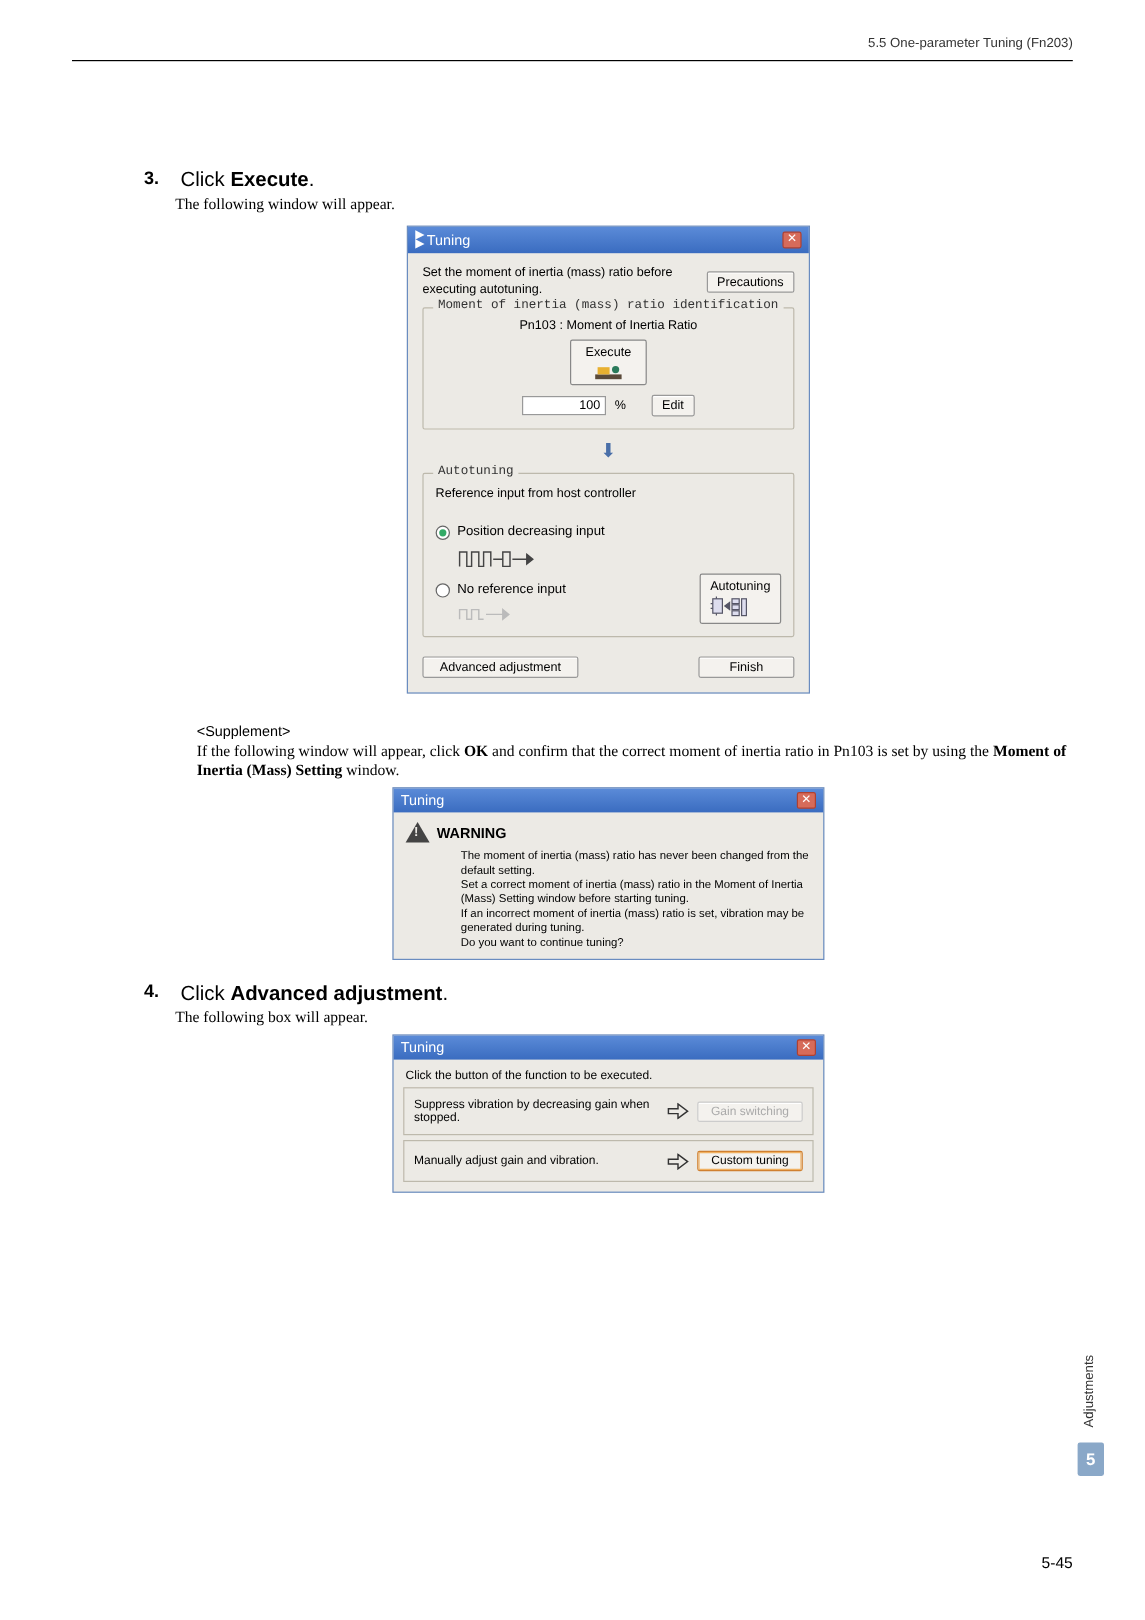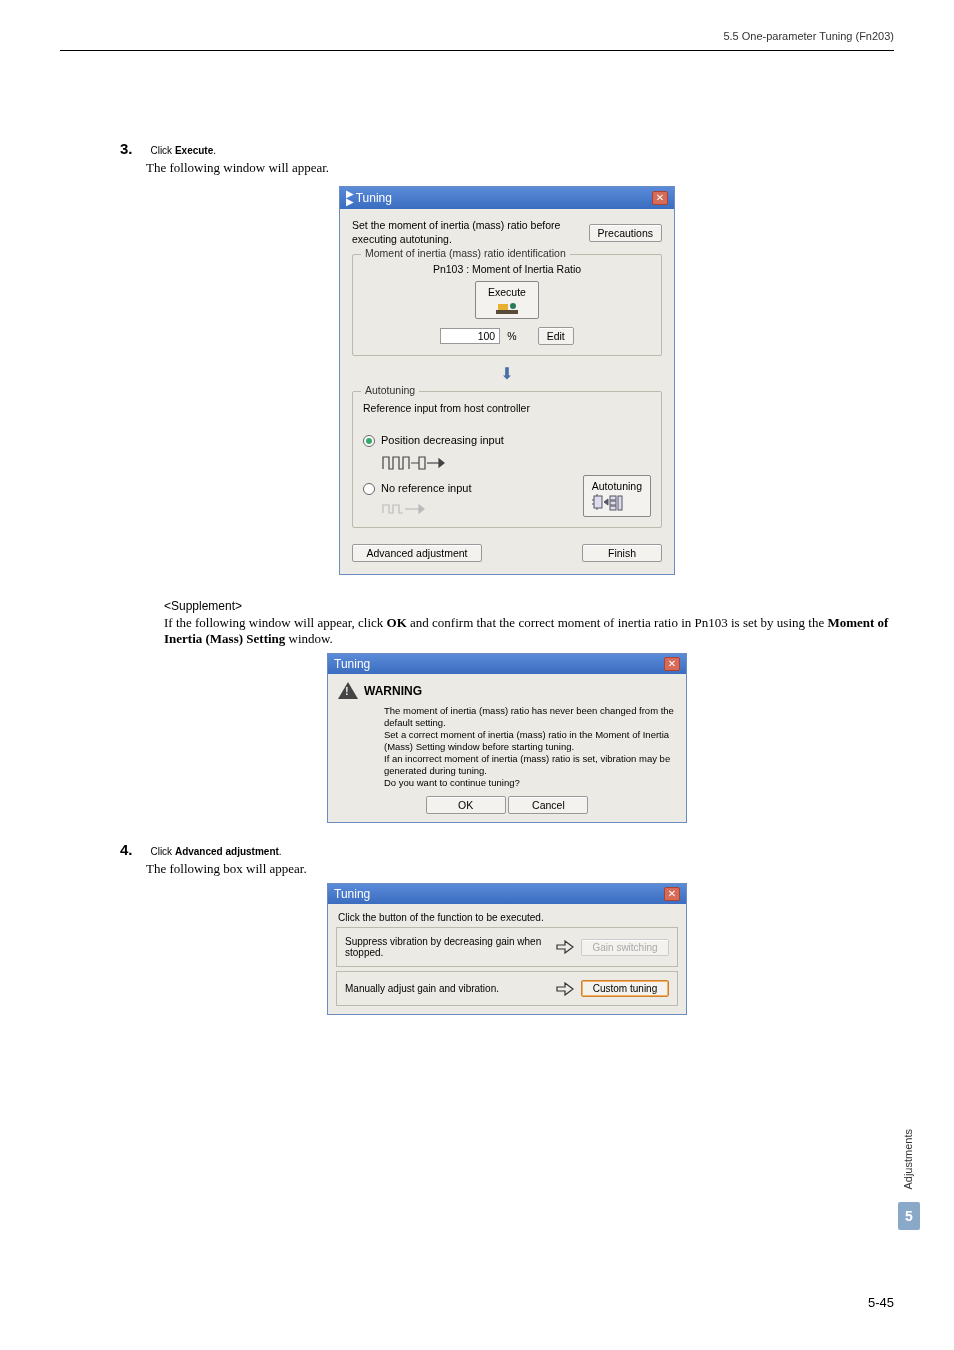--- a/index.html
+++ b/index.html
@@ -33,21 +33,21 @@
   }
   .step-num {
     display: inline-block;
     width: 26px;
     font-weight: bold;
     font-size: 15px;
     vertical-align: top;
   }
   .step-text {
     display: inline-block;
-    font-size: 10px;
+    font-size: 17px;
   }
   .step-text .bold { font-weight: bold; }
   .step-desc {
     margin-left: 26px;
     font-size: 13px;
     margin-top: 2px;
     font-family: "Times New Roman", serif;
   }
   .dialog1 {
     width: 336px;
@@ -95,20 +95,21 @@
     margin-top: 4px;
     position: relative;
   }
   .legend {
     position: absolute;
     top: -8px; left: 8px;
     background: #eceae5;
     padding: 0 4px;
     font-size: 10.5px;
     color: #333;
+    font-family: Liberation Mono, monospace;
   }
   .pn-label { text-align: center; font-size: 10.5px; margin-bottom: 6px; }
   .exec-wrap { text-align: center; margin-bottom: 8px; }
   .exec-btn {
     display: inline-block;
     border: 1px solid #888;
     background: #f4f2ee;
     padding: 4px 12px 2px;
     border-radius: 2px;
     text-align: center;
@@ -116,21 +117,21 @@
   .exec-btn .lbl { font-size: 10.5px; display: block; }
   .exec-btn .ico {
     width: 26px; height: 16px;
     margin: 2px auto 0;
   }
   .val-row { text-align: center; }
   .val-input {
     display: inline-block;
     background: #fff;
     border: 1px solid #999;
-    width: 60px;
+    width: 70px;
     text-align: right;
     padding: 1px 4px;
     font-size: 10.5px;
   }
   .pct { margin: 0 18px 0 4px; font-size: 10.5px; }
   .down-arrow { text-align: center; margin: 8px 0; color: #4a6fa8; font-size: 16px; }
   .radio-row { display: flex; align-items: flex-start; gap: 6px; margin: 4px 0; }
   .radio-dot {
     width: 12px; height: 12px; border: 1px solid #666; border-radius: 50%;
     display: inline-flex; align-items: center; justify-content: center;
@@ -358,24 +359,20 @@
       <div class="warn-head">
         <span class="warn-tri"></span>
         <span>WARNING</span>
       </div>
       <div class="body-text">
         <div>The moment of inertia (mass) ratio has never been changed from the default setting.</div>
         <div>Set a correct moment of inertia (mass) ratio in the Moment of Inertia (Mass) Setting window before starting tuning.</div>
         <div>If an incorrect moment of inertia (mass) ratio is set, vibration may be generated during tuning.</div>
         <div>Do you want to continue tuning?</div>
       </div>
-      <div class="btn-row">
-        <button class="winbtn">OK</button>
-        <button class="winbtn">Cancel</button>
-      </div>
     </div>
   </div>
 
   <div class="step4">
     <span class="step-num">4.</span>
     <span class="step-text">
       <span>Click </span><span class="bold">Advanced adjustment</span><span>.</span>
     </span>
     <div class="step-desc">The following box will appear.</div>
   </div>

